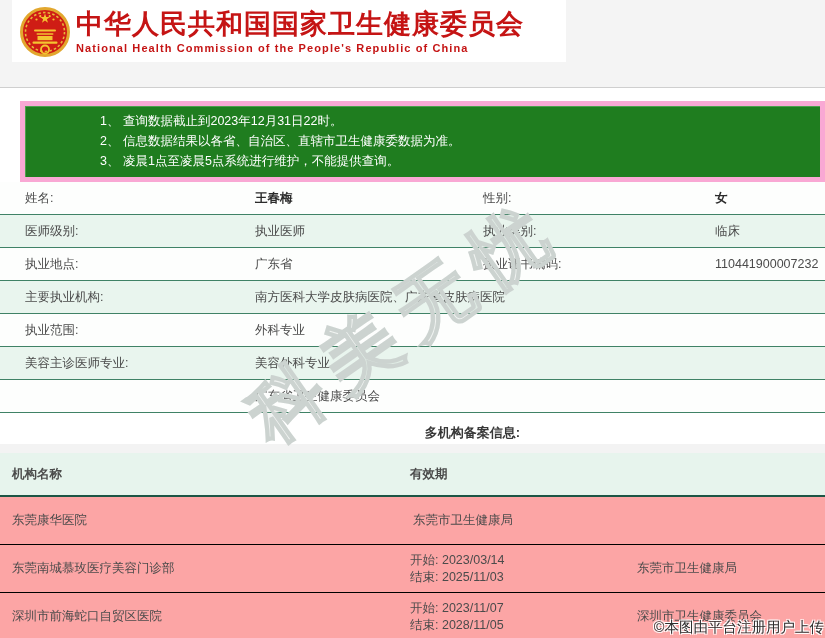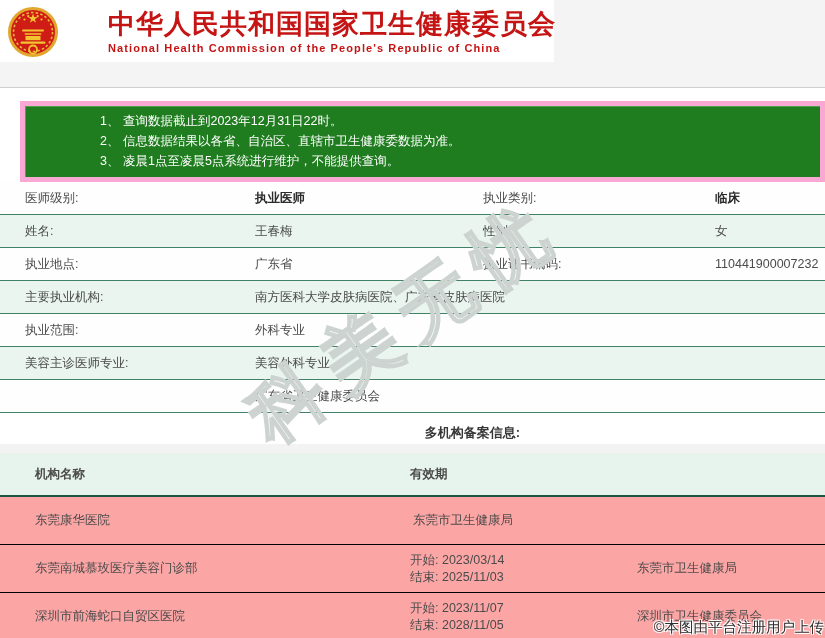--- a/index.html
+++ b/index.html
@@ -15,23 +15,23 @@
     background:#ffffff;
   }
 
   
   .top-strip{
     position:absolute;left:0;top:0;width:825px;height:87px;
     background:#f4f4f4;
     border-bottom:1px solid #cfcfcf;
   }
   .header-box{
-    position:absolute;left:0;top:0;width:554px;height:62px;
+    position:absolute;left:12px;top:0;width:554px;height:62px;
     background:#ffffff;
-    display:flex;align-items:flex-start;gap:44px;
+    display:flex;align-items:flex-start;
   }
   .emblem{width:50px;height:54px;margin:5px 6px 0 8px;flex:0 0 auto;}
   .titles{padding-top:9px;}
   .title-cn{
     color:#c51414;font-size:27px;font-weight:bold;
     letter-spacing:1px;line-height:30px;white-space:nowrap;
   }
   .title-en{
     color:#c51414;font-size:11px;font-weight:bold;
     letter-spacing:1.1px;margin-top:3px;white-space:nowrap;
@@ -100,21 +100,21 @@
   .frow{
     display:grid;
     grid-template-columns:388px 224px 1fr;
     align-items:center;
     min-height:45px;
     padding:1px 0;
     background:#fca5a5;
     border-bottom:1px solid #000000;
   }
   .fcell{font-size:12.5px;color:#4b4b4b;line-height:17px;}
-  .fcell.c1{padding-left:35px;}
+  .fcell.c1{padding-left:12px;}
   .fcell.c2{padding-left:22px;}
   .fcell.c3{padding-left:25px;}
 
   
   .wm-diagonal{
     position:absolute;left:225px;top:272px;
     transform:rotate(-35deg);
     transform-origin:center center;
     font-size:74px;font-weight:bold;
     letter-spacing:16px;white-space:nowrap;
@@ -162,30 +162,30 @@
   <div class="notice">
     <ul>
       <li>1、 查询数据截止到2023年12月31日22时。</li>
       <li>2、 信息数据结果以各省、自治区、直辖市卫生健康委数据为准。</li>
       <li>3、 凌晨1点至凌晨5点系统进行维护，不能提供查询。</li>
     </ul>
   </div>
 
   <div class="info-table" id="info-table">
       <div class="irow">
+        <div class="ilabel">姓名:</div>
+        <div class="ivalue">王春梅</div>
+        <div class="ilabel l2">性别:</div>
+        <div class="ivalue v2">女</div>
+      </div>
+      <div class="irow">
         <div class="ilabel">医师级别:</div>
         <div class="ivalue">执业医师</div>
         <div class="ilabel l2">执业类别:</div>
         <div class="ivalue v2">临床</div>
-      </div>
-      <div class="irow">
-        <div class="ilabel">姓名:</div>
-        <div class="ivalue">王春梅</div>
-        <div class="ilabel l2">性别:</div>
-        <div class="ivalue v2">女</div>
       </div>
       <div class="irow">
         <div class="ilabel">执业地点:</div>
         <div class="ivalue">广东省</div>
         <div class="ilabel l2">执业证书编码:</div>
         <div class="ivalue v2">110441900007232</div>
       </div>
       <div class="irow">
         <div class="ilabel">主要执业机构:</div>
         <div class="ivalue span3">南方医科大学皮肤病医院、广东省皮肤病医院</div>

